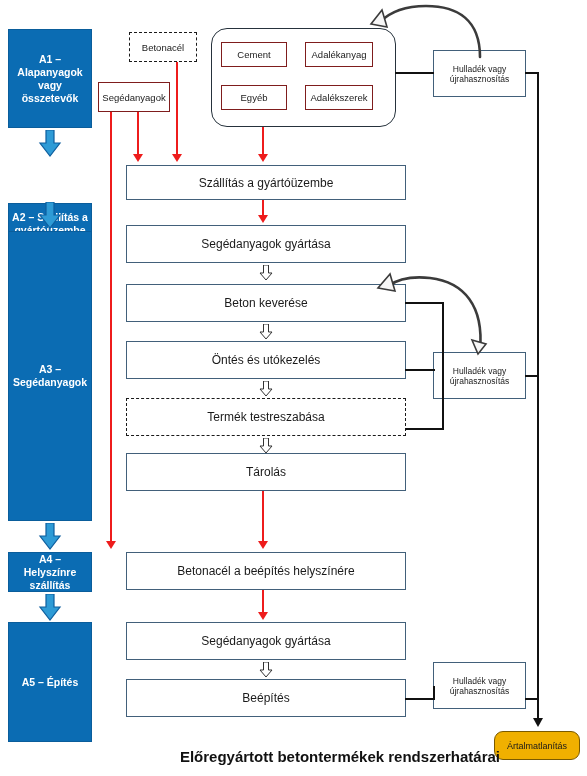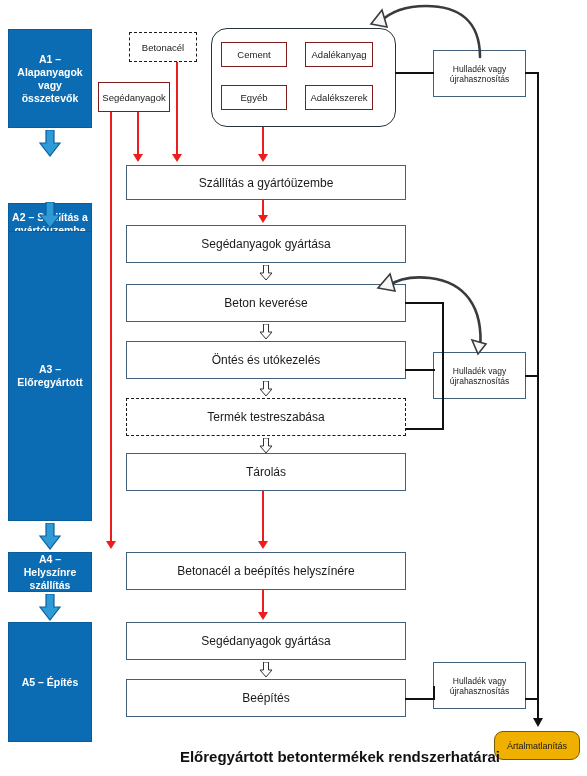--- a/index.html
+++ b/index.html
@@ -83,21 +83,21 @@
     <span>A2 – Szállítás a gyártóüzembe</span>
   </div>
 
   <div class="bluearrow" style="left:38px;top:202px;height:28px;">
     <svg width="24" height="28" viewBox="0 0 24 28">
       <polygon points="8,0 16,0 16,13 22,13 12,26 2,13 8,13" fill="#2e9bd6" stroke="#0d5e9e" stroke-width="1.2"></polygon>
     </svg>
   </div>
 
   <div class="stage" style="left:8px;top:231px;width:84px;height:290px;">
-    <span>A3 – Előregyártott</span>
+    <span>A3 – Segédanyagok</span>
   </div>
 
   <div class="bluearrow" style="left:38px;top:523px;height:28px;">
     <svg width="24" height="28" viewBox="0 0 24 28">
       <polygon points="8,0 16,0 16,13 22,13 12,26 2,13 8,13" fill="#2e9bd6" stroke="#0d5e9e" stroke-width="1.2"></polygon>
     </svg>
   </div>
 
   <div class="stage" style="left:8px;top:552px;width:84px;height:40px;">
     <span>A4 – Helyszínre szállítás</span>

